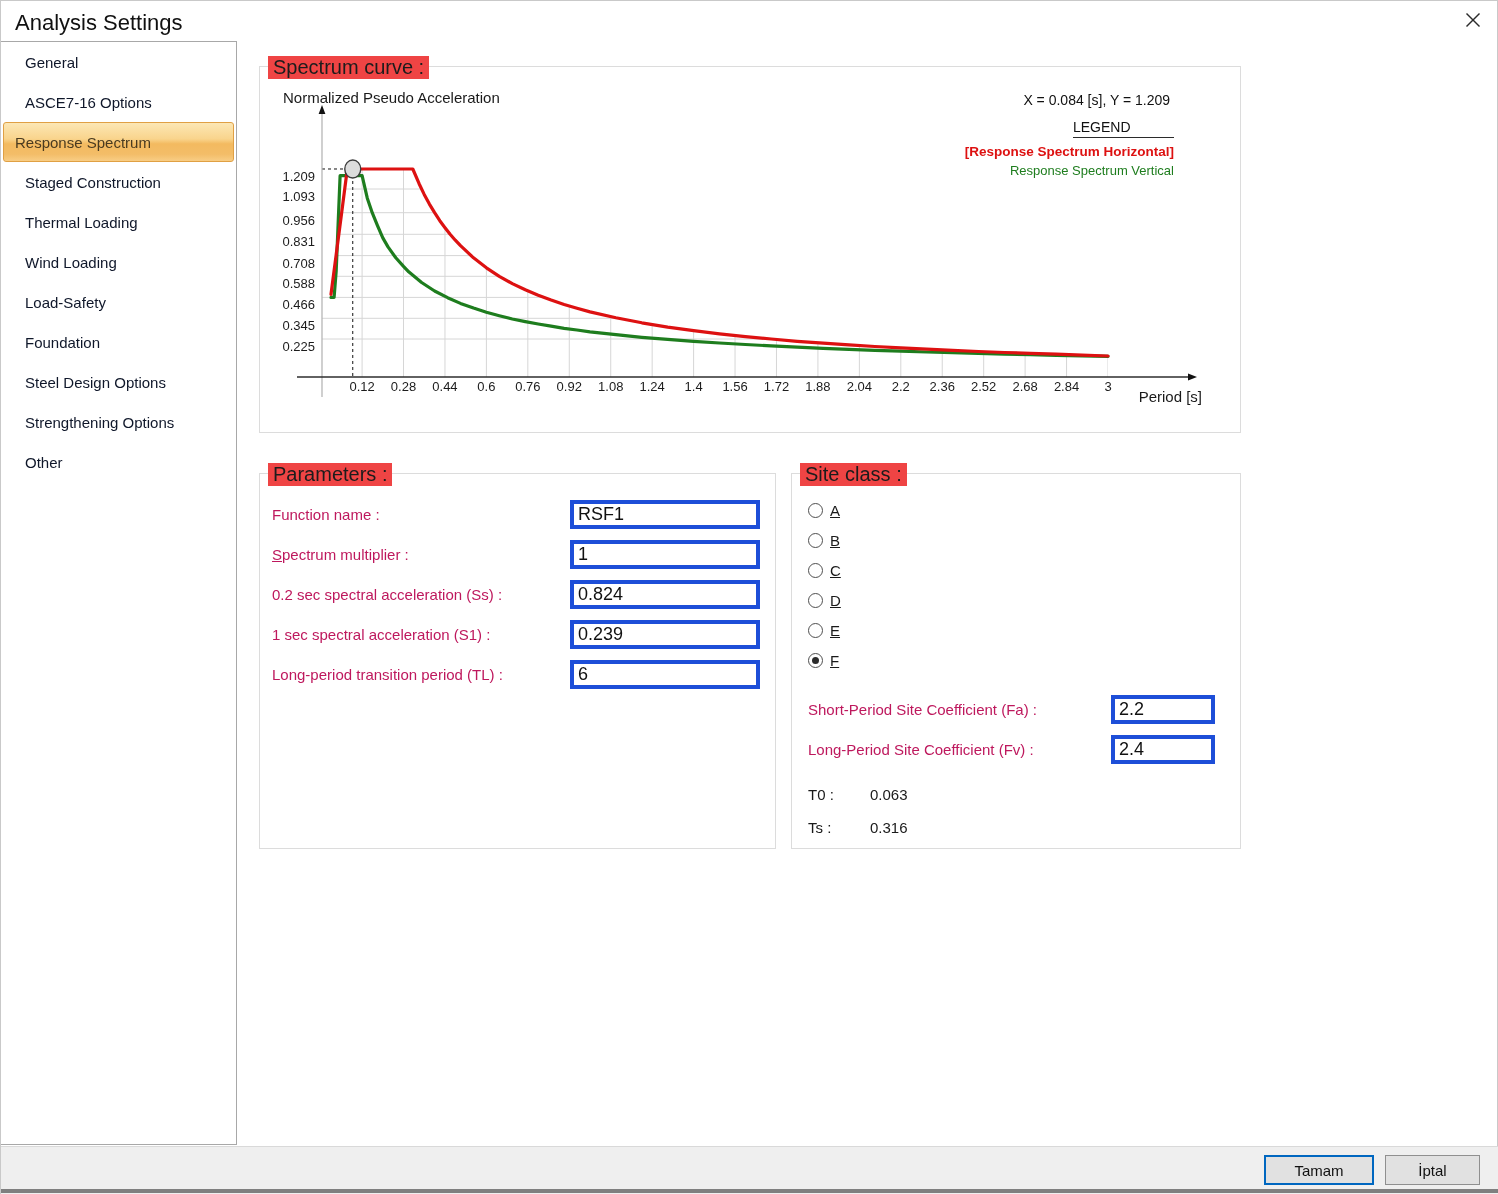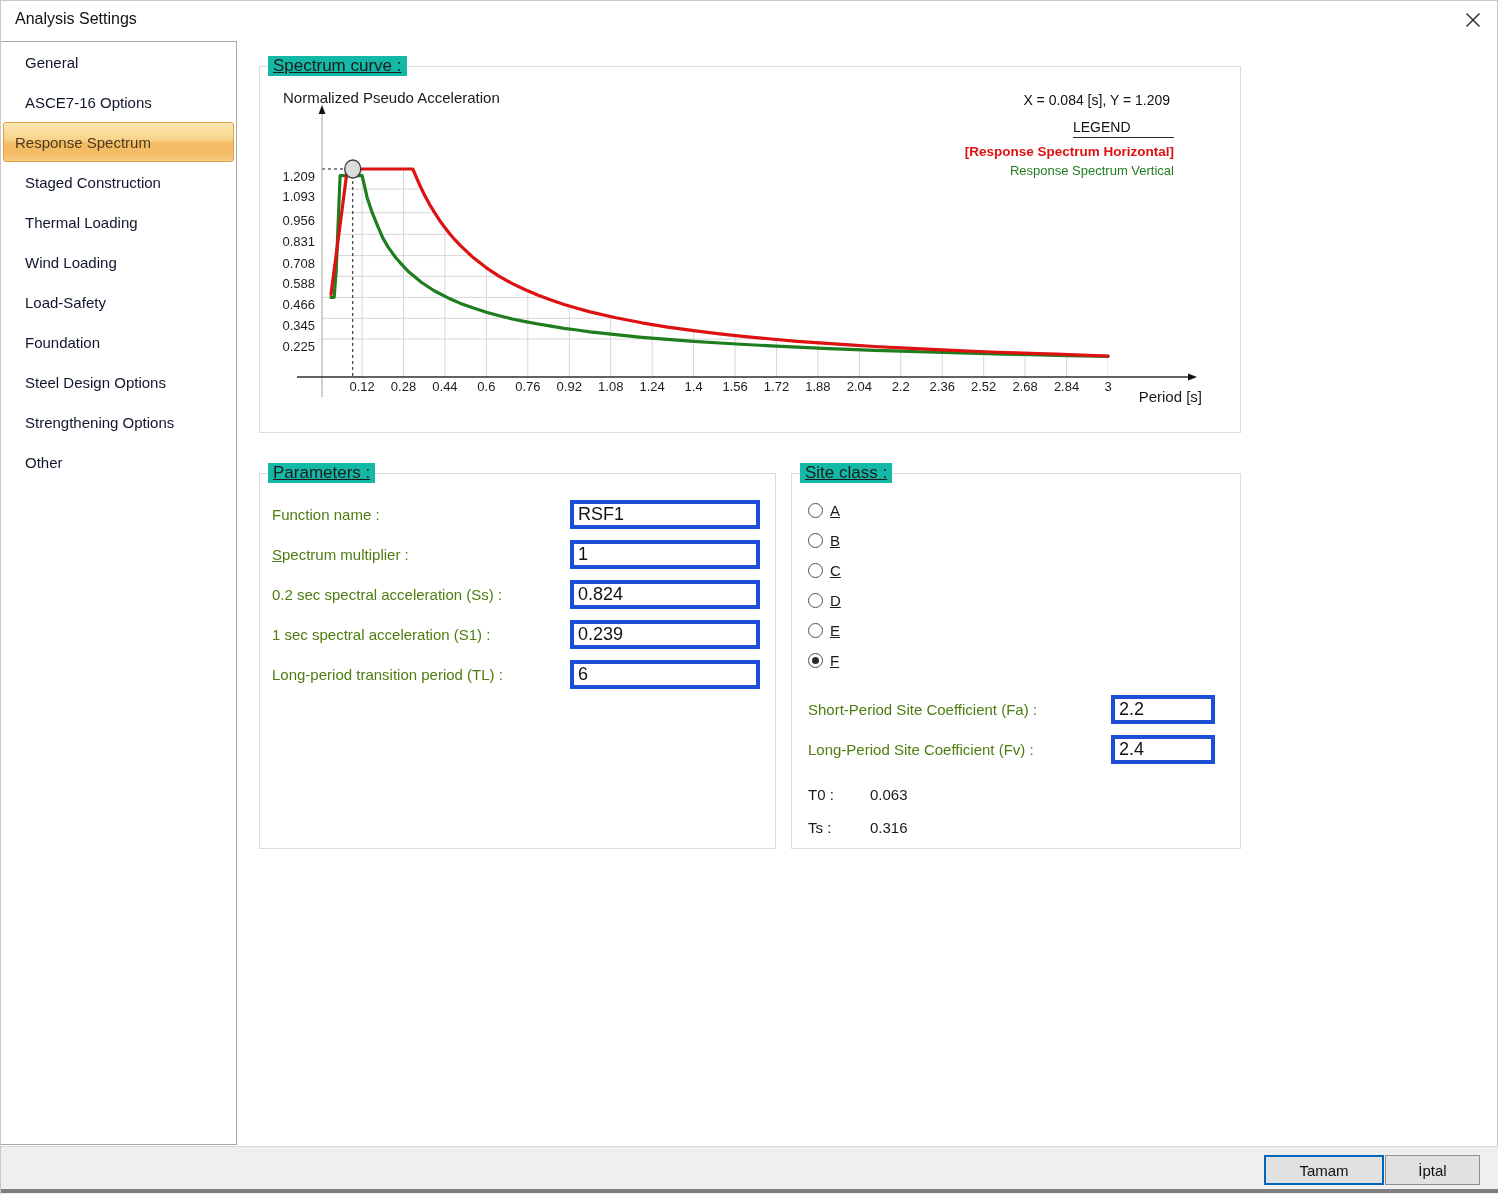--- a/index.html
+++ b/index.html
@@ -1,69 +1,69 @@
 <!DOCTYPE html>
 <html><head>
 <meta charset="utf-8">
 <style>
   html,body{margin:0;padding:0;}
   body{width:1498px;height:1194px;position:relative;background:#ffffff;
        font-family:"Liberation Sans", sans-serif;color:#1a1a1a;overflow:hidden;}
   .window{position:absolute;inset:0;border:1px solid #c9c9c9;box-sizing:border-box;background:#fff;}
 
   
-  .title{position:absolute;left:14px;top:9px;font-size:16px;color:#111;}
+  .title{position:absolute;left:14px;top:9px;font-size:22px;color:#111;}
   .close-btn{position:absolute;right:13px;top:8px;width:22px;height:22px;display:flex;
              align-items:center;justify-content:center;cursor:pointer;}
 
   
   .sidebar{position:absolute;left:0;top:40px;width:236px;height:1104px;background:#fff;
            border:1px solid #a8a8a8;border-left:none;box-sizing:border-box;}
   .side-item{height:40px;display:flex;align-items:center;padding-left:24px;font-size:15px;
              color:#0f172a;box-sizing:border-box;}
   .side-item.selected{margin:0 2px;padding-left:11px;border:1px solid #e0a044;border-radius:3px;
              height:40px;color:#4a3b20;
              background:linear-gradient(180deg,#fce7b5 0%,#f9d48c 42%,#f3ba60 55%,#f3bd68 82%,#f8cd85 100%);}
 
   
   .groupbox{position:absolute;border:1px solid #dcdcdc;box-sizing:border-box;background:#fff;}
-  .gb-label{position:absolute;top:-11px;left:8px;background:#14b8a6;padding:0 5px;font-size:17px;color:#1c1c1c;white-space:nowrap;text-decoration:underline;}
+  .gb-label{position:absolute;top:-11px;left:8px;background:#ef4444;padding:0 5px;font-size:20px;color:#1c1c1c;white-space:nowrap;}
   #gb-spectrum{left:258px;top:65px;width:982px;height:367px;}
   #gb-params{left:258px;top:472px;width:517px;height:376px;padding-left:16px;}
   #gb-site{left:790px;top:472px;width:450px;height:376px;padding-left:48px;}
 
   
   .y-title{position:absolute;left:23px;top:22px;font-size:15px;color:#1a1a1a;}
   .readout{position:absolute;right:70px;top:25px;font-size:14px;color:#111;}
   .legend-title{position:absolute;right:66px;top:52px;width:101px;text-align:left;font-size:14px;
                 color:#111;border-bottom:1px solid #2b2b2b;padding-bottom:2px;}
   .legend-h{position:absolute;right:66px;top:77px;font-size:13.5px;font-weight:bold;}
   .legend-v{position:absolute;right:66px;top:96px;font-size:13px;}
   .x-title{position:absolute;right:38px;top:321px;font-size:15px;color:#1a1a1a;}
   svg.chart{position:absolute;left:0;top:0;}
 
   
   .prow{position:absolute;left:0;width:100%;height:30px;}
-  .prow .plabel{position:absolute;left:12px;top:0;height:30px;line-height:30px;font-size:15px;color:#4d7c0f;white-space:nowrap;}
+  .prow .plabel{position:absolute;left:12px;top:0;height:30px;line-height:30px;font-size:15px;color:#be185d;white-space:nowrap;}
   .tbox{position:absolute;box-sizing:border-box;height:29px;border:4px solid #1d4ed8;background:#fff;
         font-family:"Liberation Sans",sans-serif;font-size:18px;color:#111;padding:0 4px;outline:none;}
   .radio-row{position:absolute;left:16px;height:30px;display:flex;align-items:center;gap:7px;}
   .radio{width:15px;height:15px;border:1px solid #4f4f4f;border-radius:50%;background:#fff;
          display:inline-flex;align-items:center;justify-content:center;box-sizing:border-box;}
   .radio .dot{width:7px;height:7px;border-radius:50%;background:#2b2b2b;}
   .radio-label{font-size:15px;text-decoration:underline;color:#1a1a1a;}
   .ro-label{position:absolute;font-size:15px;color:#1a1a1a;}
   .ro-value{position:absolute;font-size:15px;color:#1a1a1a;}
 
   
   .footer{position:absolute;left:0;top:1145px;width:1498px;height:49px;background:#efefef;
           border-top:1px solid #d9d9d9;box-sizing:border-box;}
   .btn{position:absolute;top:8px;height:30px;background:#e1e1e1;font-family:"Liberation Sans",sans-serif;
        font-size:15px;color:#111;display:flex;align-items:center;justify-content:center;box-sizing:border-box;cursor:pointer;}
-  #btn-ok{left:1263px;width:120px;border:2px solid #0067c0;}
+  #btn-ok{left:1263px;width:110px;border:2px solid #0067c0;}
   #btn-cancel{left:1384px;width:95px;border:1px solid #8f8f8f;}
   .bottom-edge{position:absolute;left:0;bottom:0;width:1498px;height:4px;background:#7f7f7f;}
 </style>
 </head>
 <body>
 
 <div class="window">
 
   <div class="title">Analysis Settings</div>
   <div class="close-btn">

